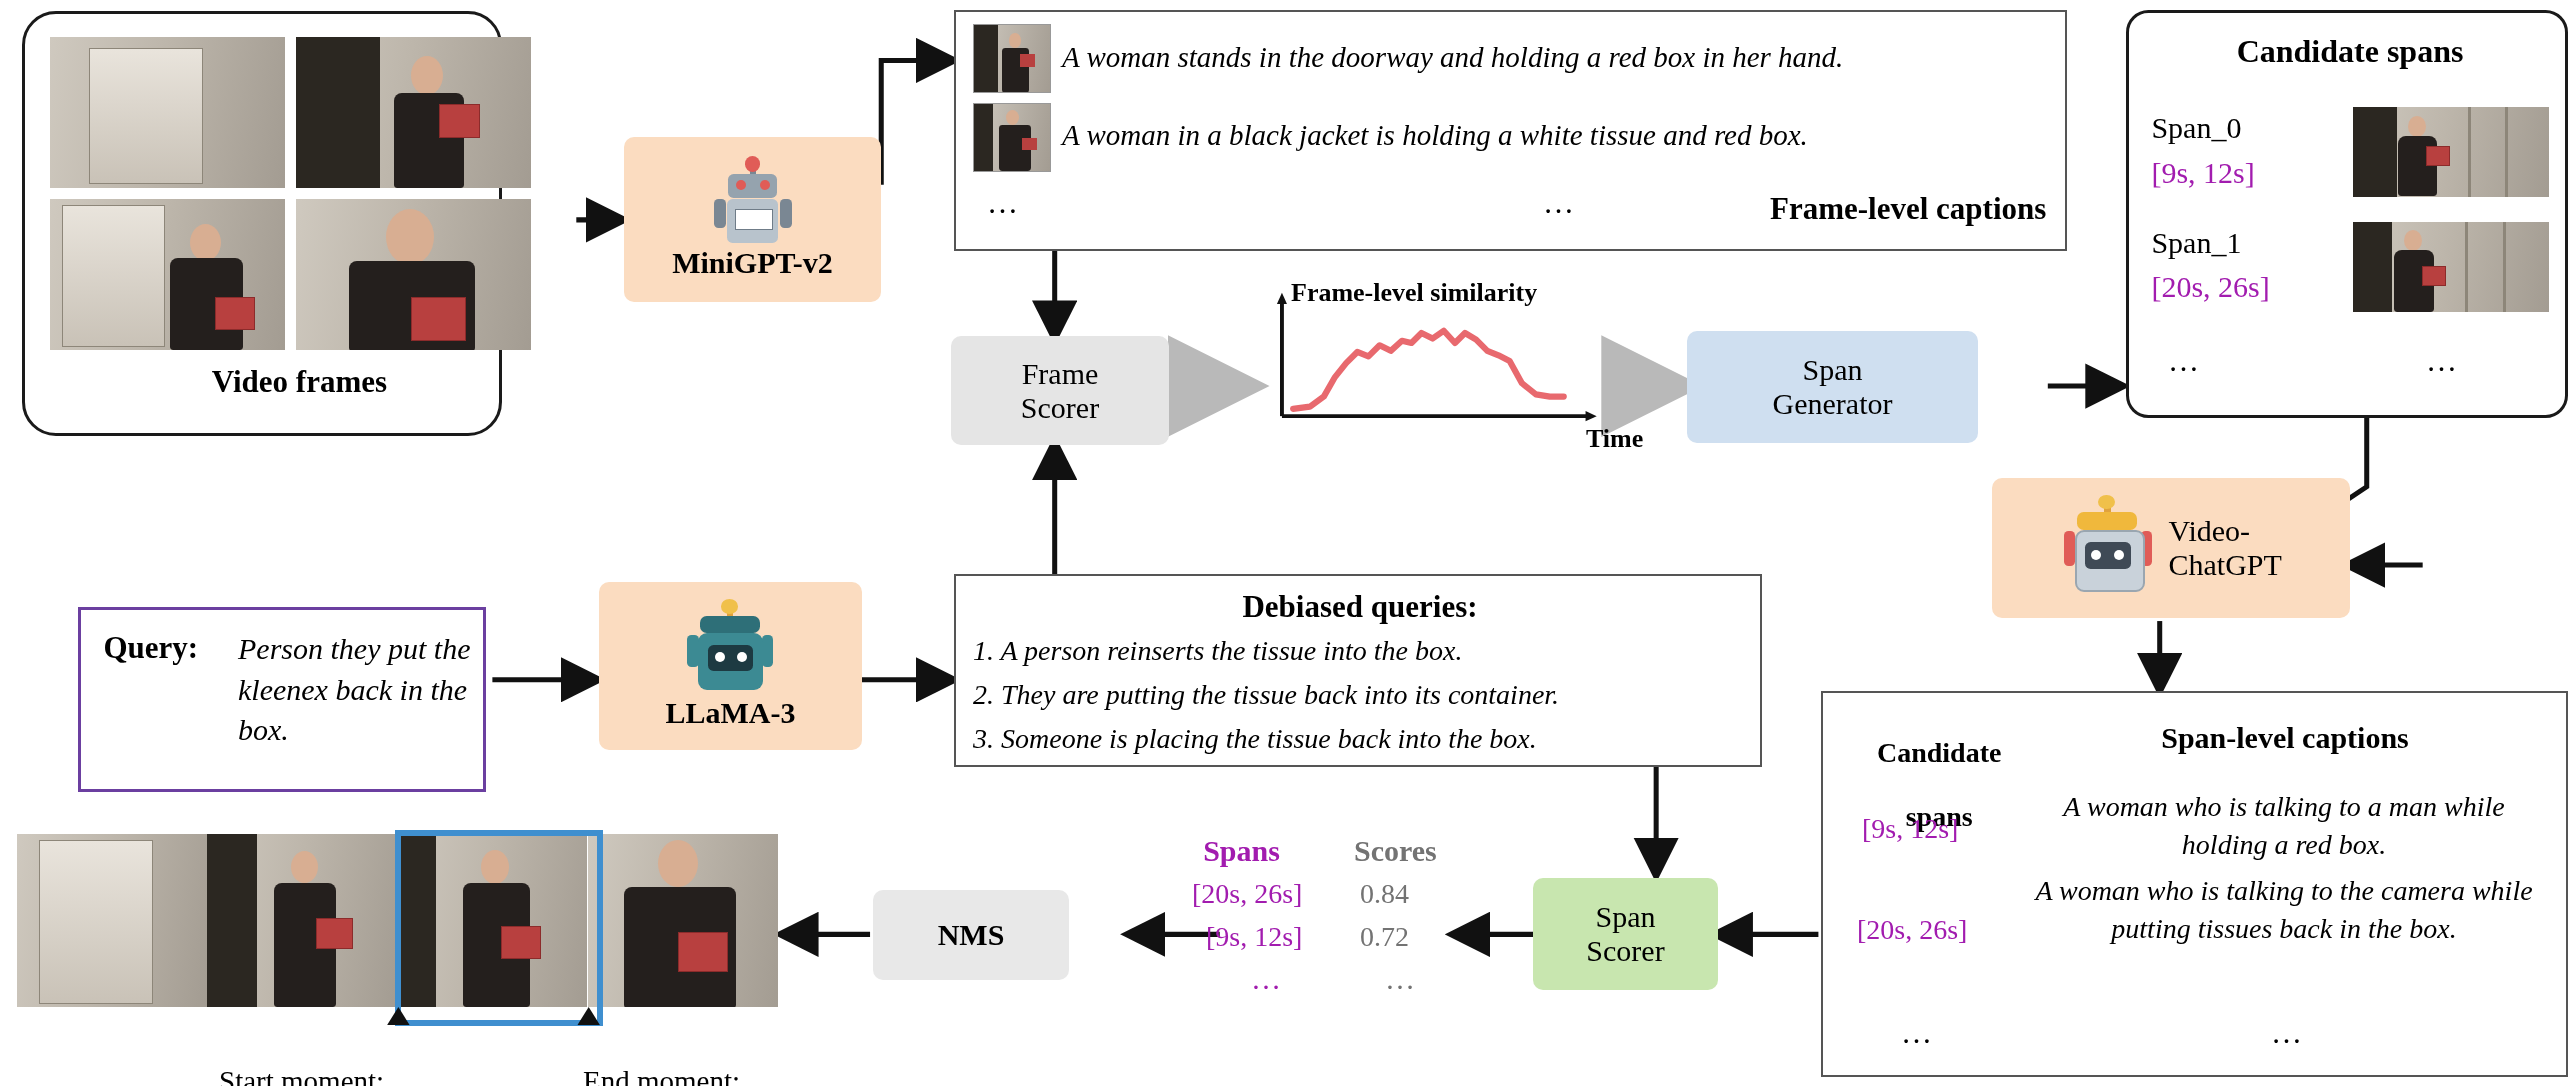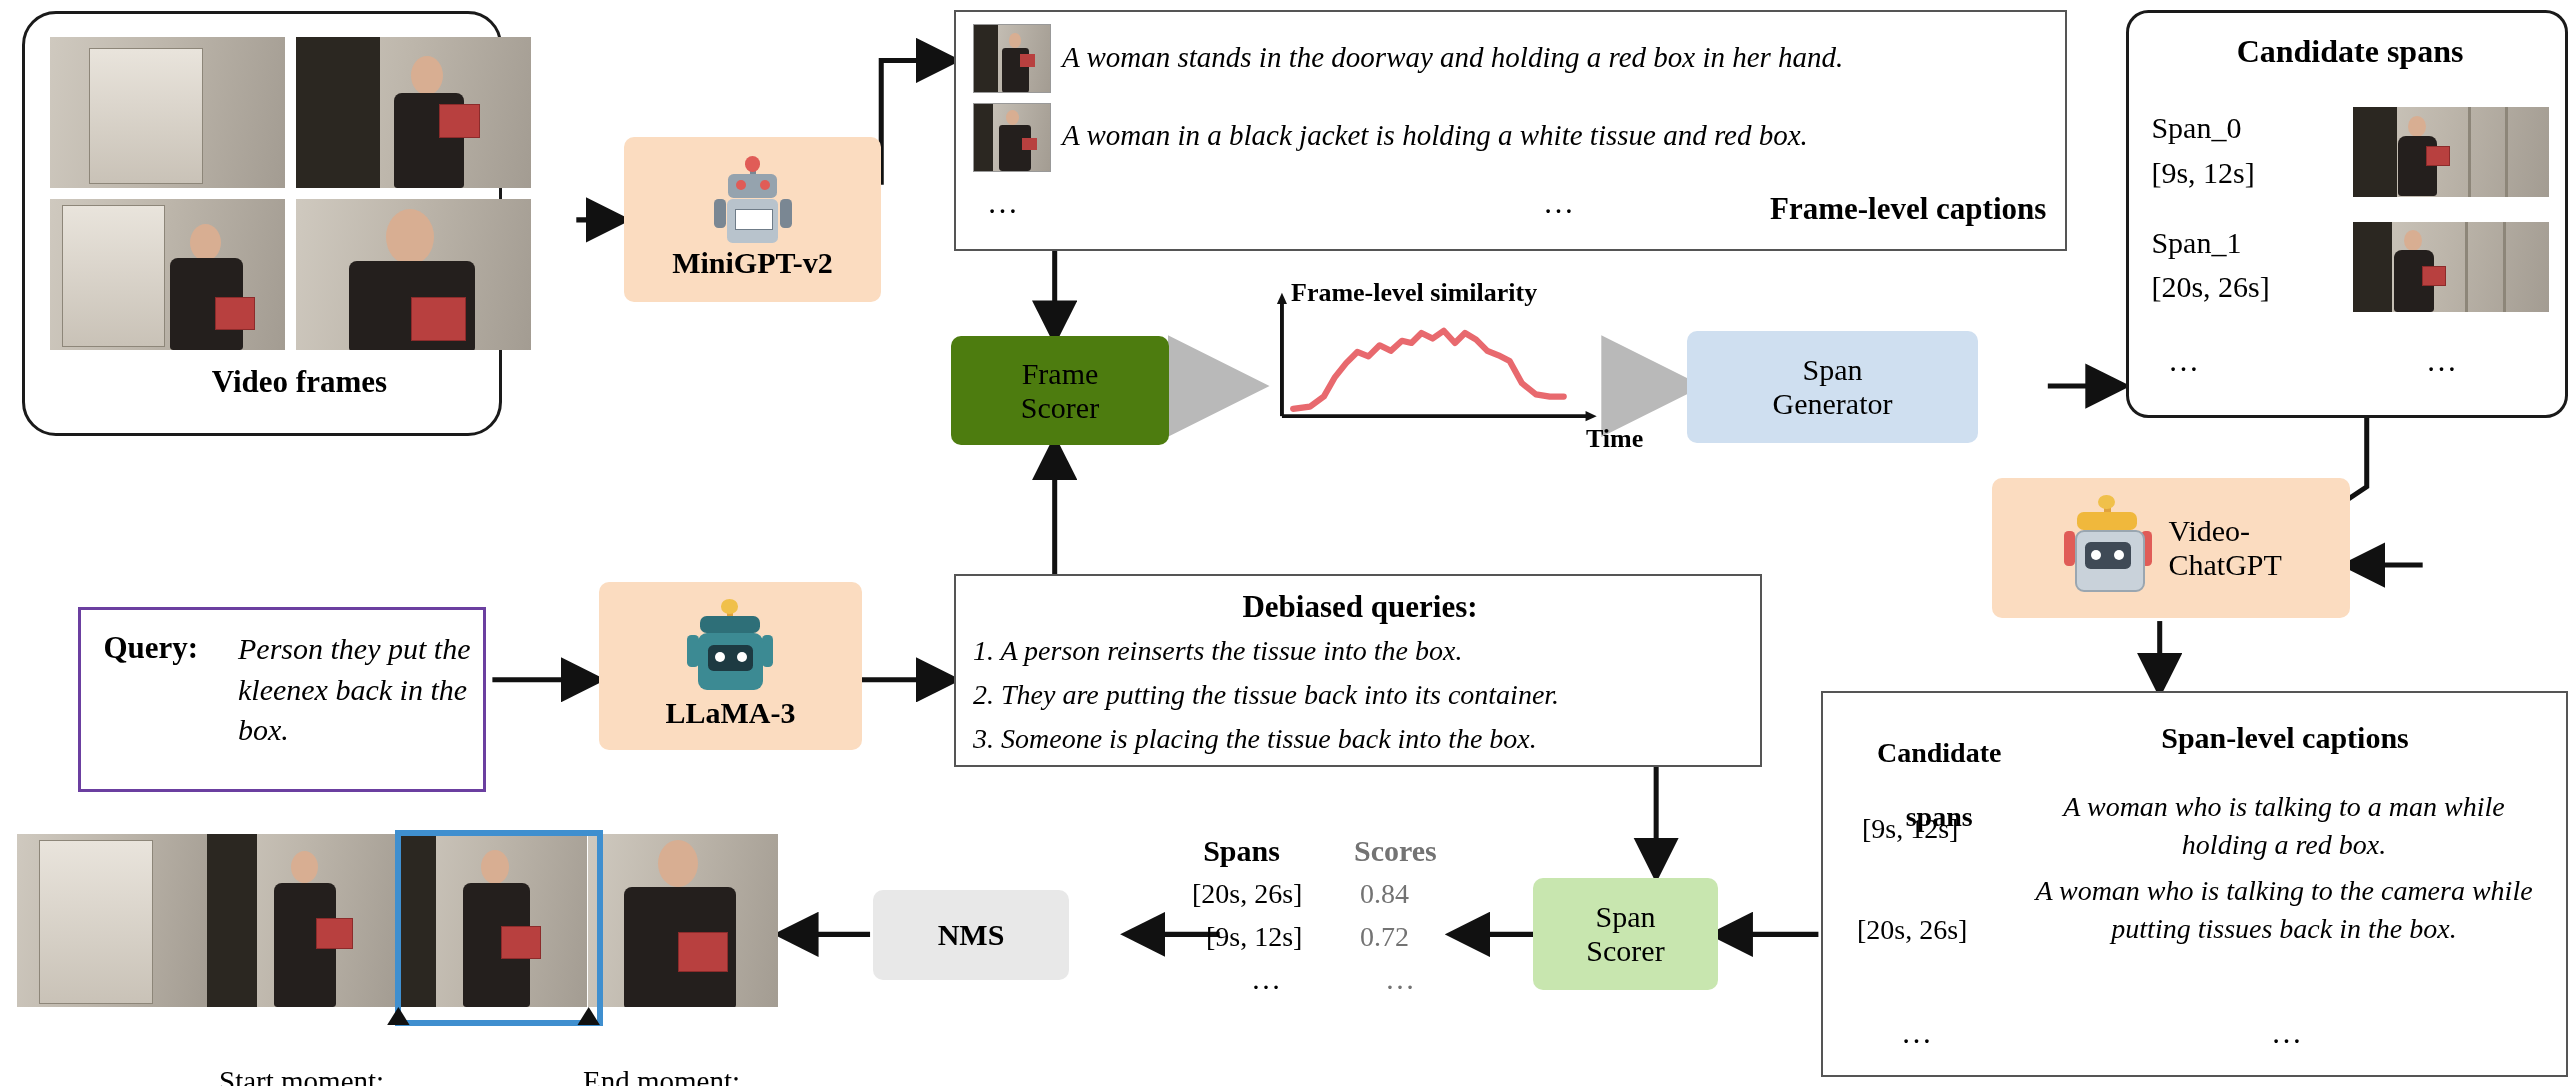--- a/index.html
+++ b/index.html
@@ -39,28 +39,28 @@
   }
   .chip {
     border-radius: 10px;
     display: flex;
     align-items: center;
     justify-content: center;
     text-align: center;
     font-family: "Liberation Serif", serif;
   }
   .chip-orange { background: #fbdcc0; }
-  .chip-pink   { background: #4d7c0f; }
+  .chip-pink   { background: #e5e5e5; }
   .chip-blue   { background: #cfdff0; }
   .chip-green  { background: #c8e6af; }
   .chip-grey   { background: #e8e8e8; }
 
   .lbl { font-weight: bold; }
   .ital { font-style: italic; }
-  .blue-t { color: #000000; }
+  .blue-t { color: #a21caf; }
   .green-t { color: #737373; }
 
   
   .tile {
     position: relative;
     overflow: hidden;
     background: #b9b2a8;
   }
   .tile .wall {
     position: absolute; inset: 0;

